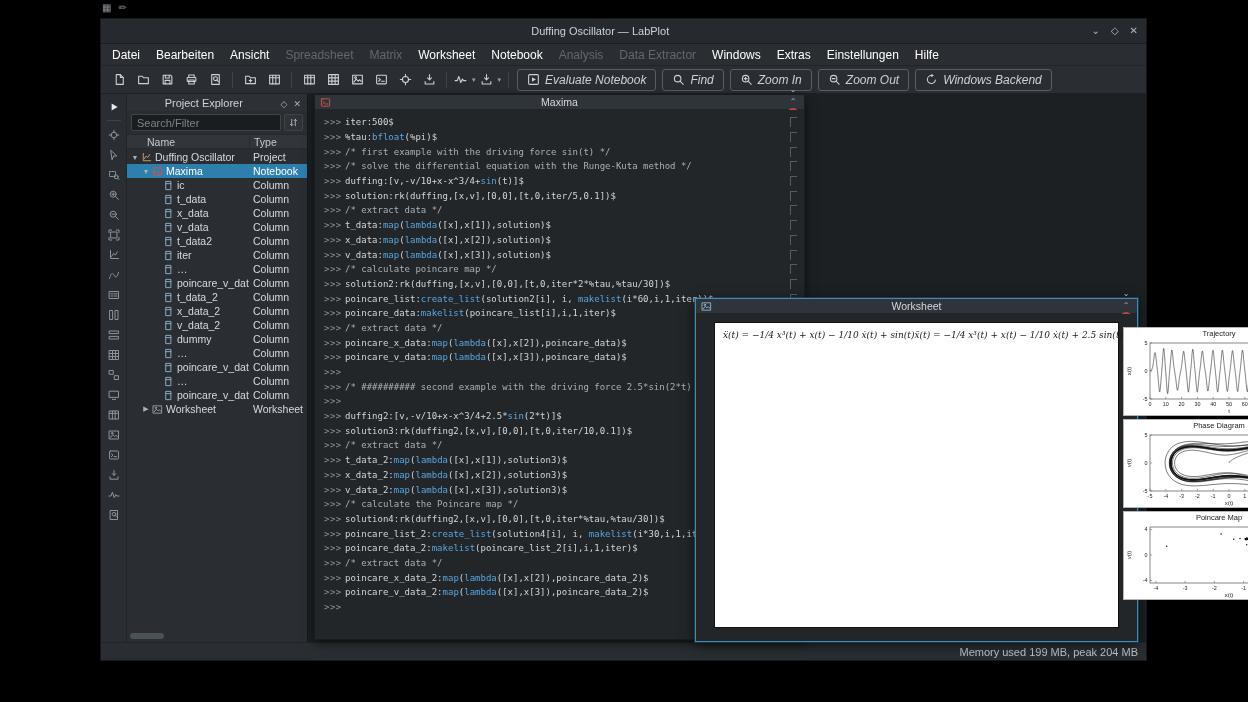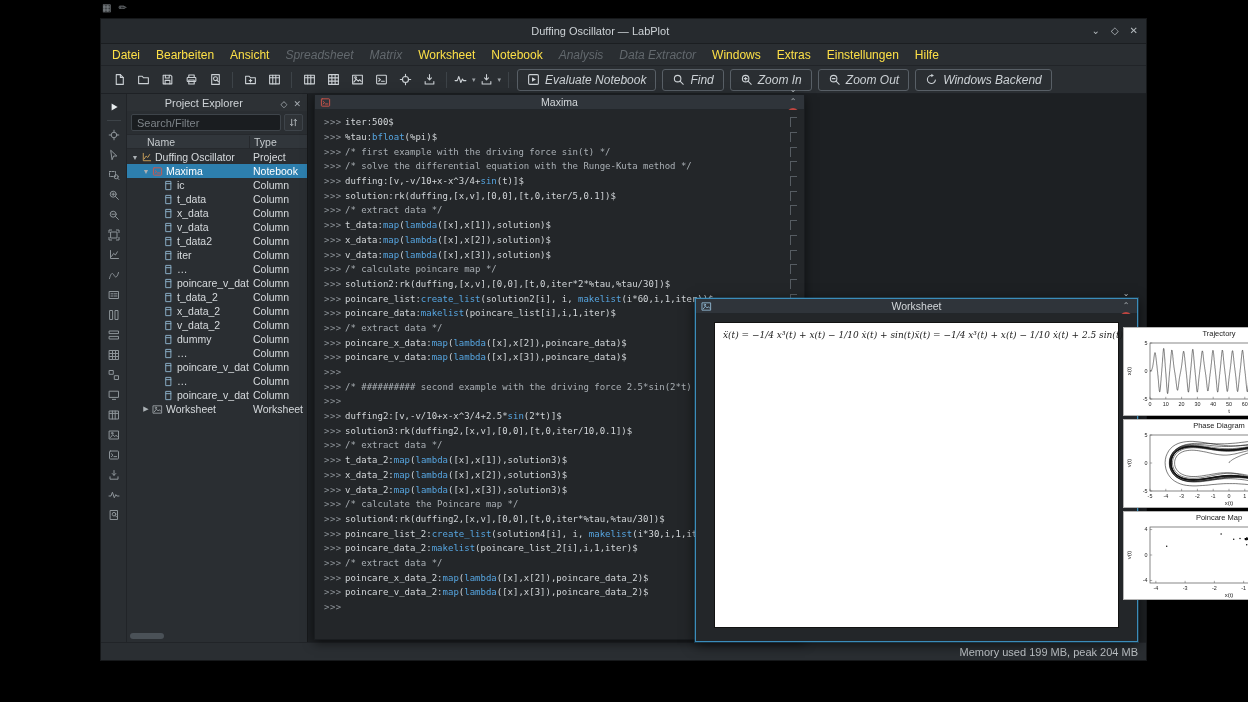--- a/index.html
+++ b/index.html
@@ -12,22 +12,22 @@
               border:1px solid #16181a;display:flex;flex-direction:column;color:#dfe3e6;}
 
   
   .titlebar{height:25px;background:#262a2e;border-bottom:1px solid #1b1e21;display:flex;align-items:center;padding:0 8px;flex:none;}
   .tb-title{flex:1;text-align:center;font-size:11px;color:#cdd2d6;}
   .tb-buttons{display:flex;gap:11px;align-items:center;}
   .wbtn{color:#b4babe;font-size:10px;line-height:10px;cursor:default;}
 
   
   .menubar{height:22px;background:#2a2e32;border-bottom:1px solid #212428;display:flex;align-items:center;padding:0 3px;flex:none;font-size:12px;}
-  .menu-item{padding:2px 8px;color:#fde047;white-space:nowrap;}
-  .menu-item.disabled{color:#62686d;font-style:italic;}
+  .menu-item{padding:2px 8px;color:#ffffff;white-space:nowrap;}
+  .menu-item.disabled{color:#62686d;}
 
   
   .toolbar{height:28px;background:#2a2e32;border-bottom:1px solid #1e2125;display:flex;align-items:center;padding:0 6px;flex:none;}
   .tbtn{height:22px;min-width:24px;display:flex;align-items:center;justify-content:center;gap:5px;color:#ccd1d5;border-radius:3px;padding:0 2px;}
   .tbtn.labeled{border:1px solid #585f66;padding:0 9px;font-size:12px;margin:0 3px;white-space:nowrap;font-style:italic;}
   .tsep{width:1px;height:16px;background:#3d4348;margin:0 5px;flex:none;}
   .dd-arrow{font-size:7px;color:#9aa0a4;}
 
   .content{flex:1;display:flex;min-height:0;}
 

